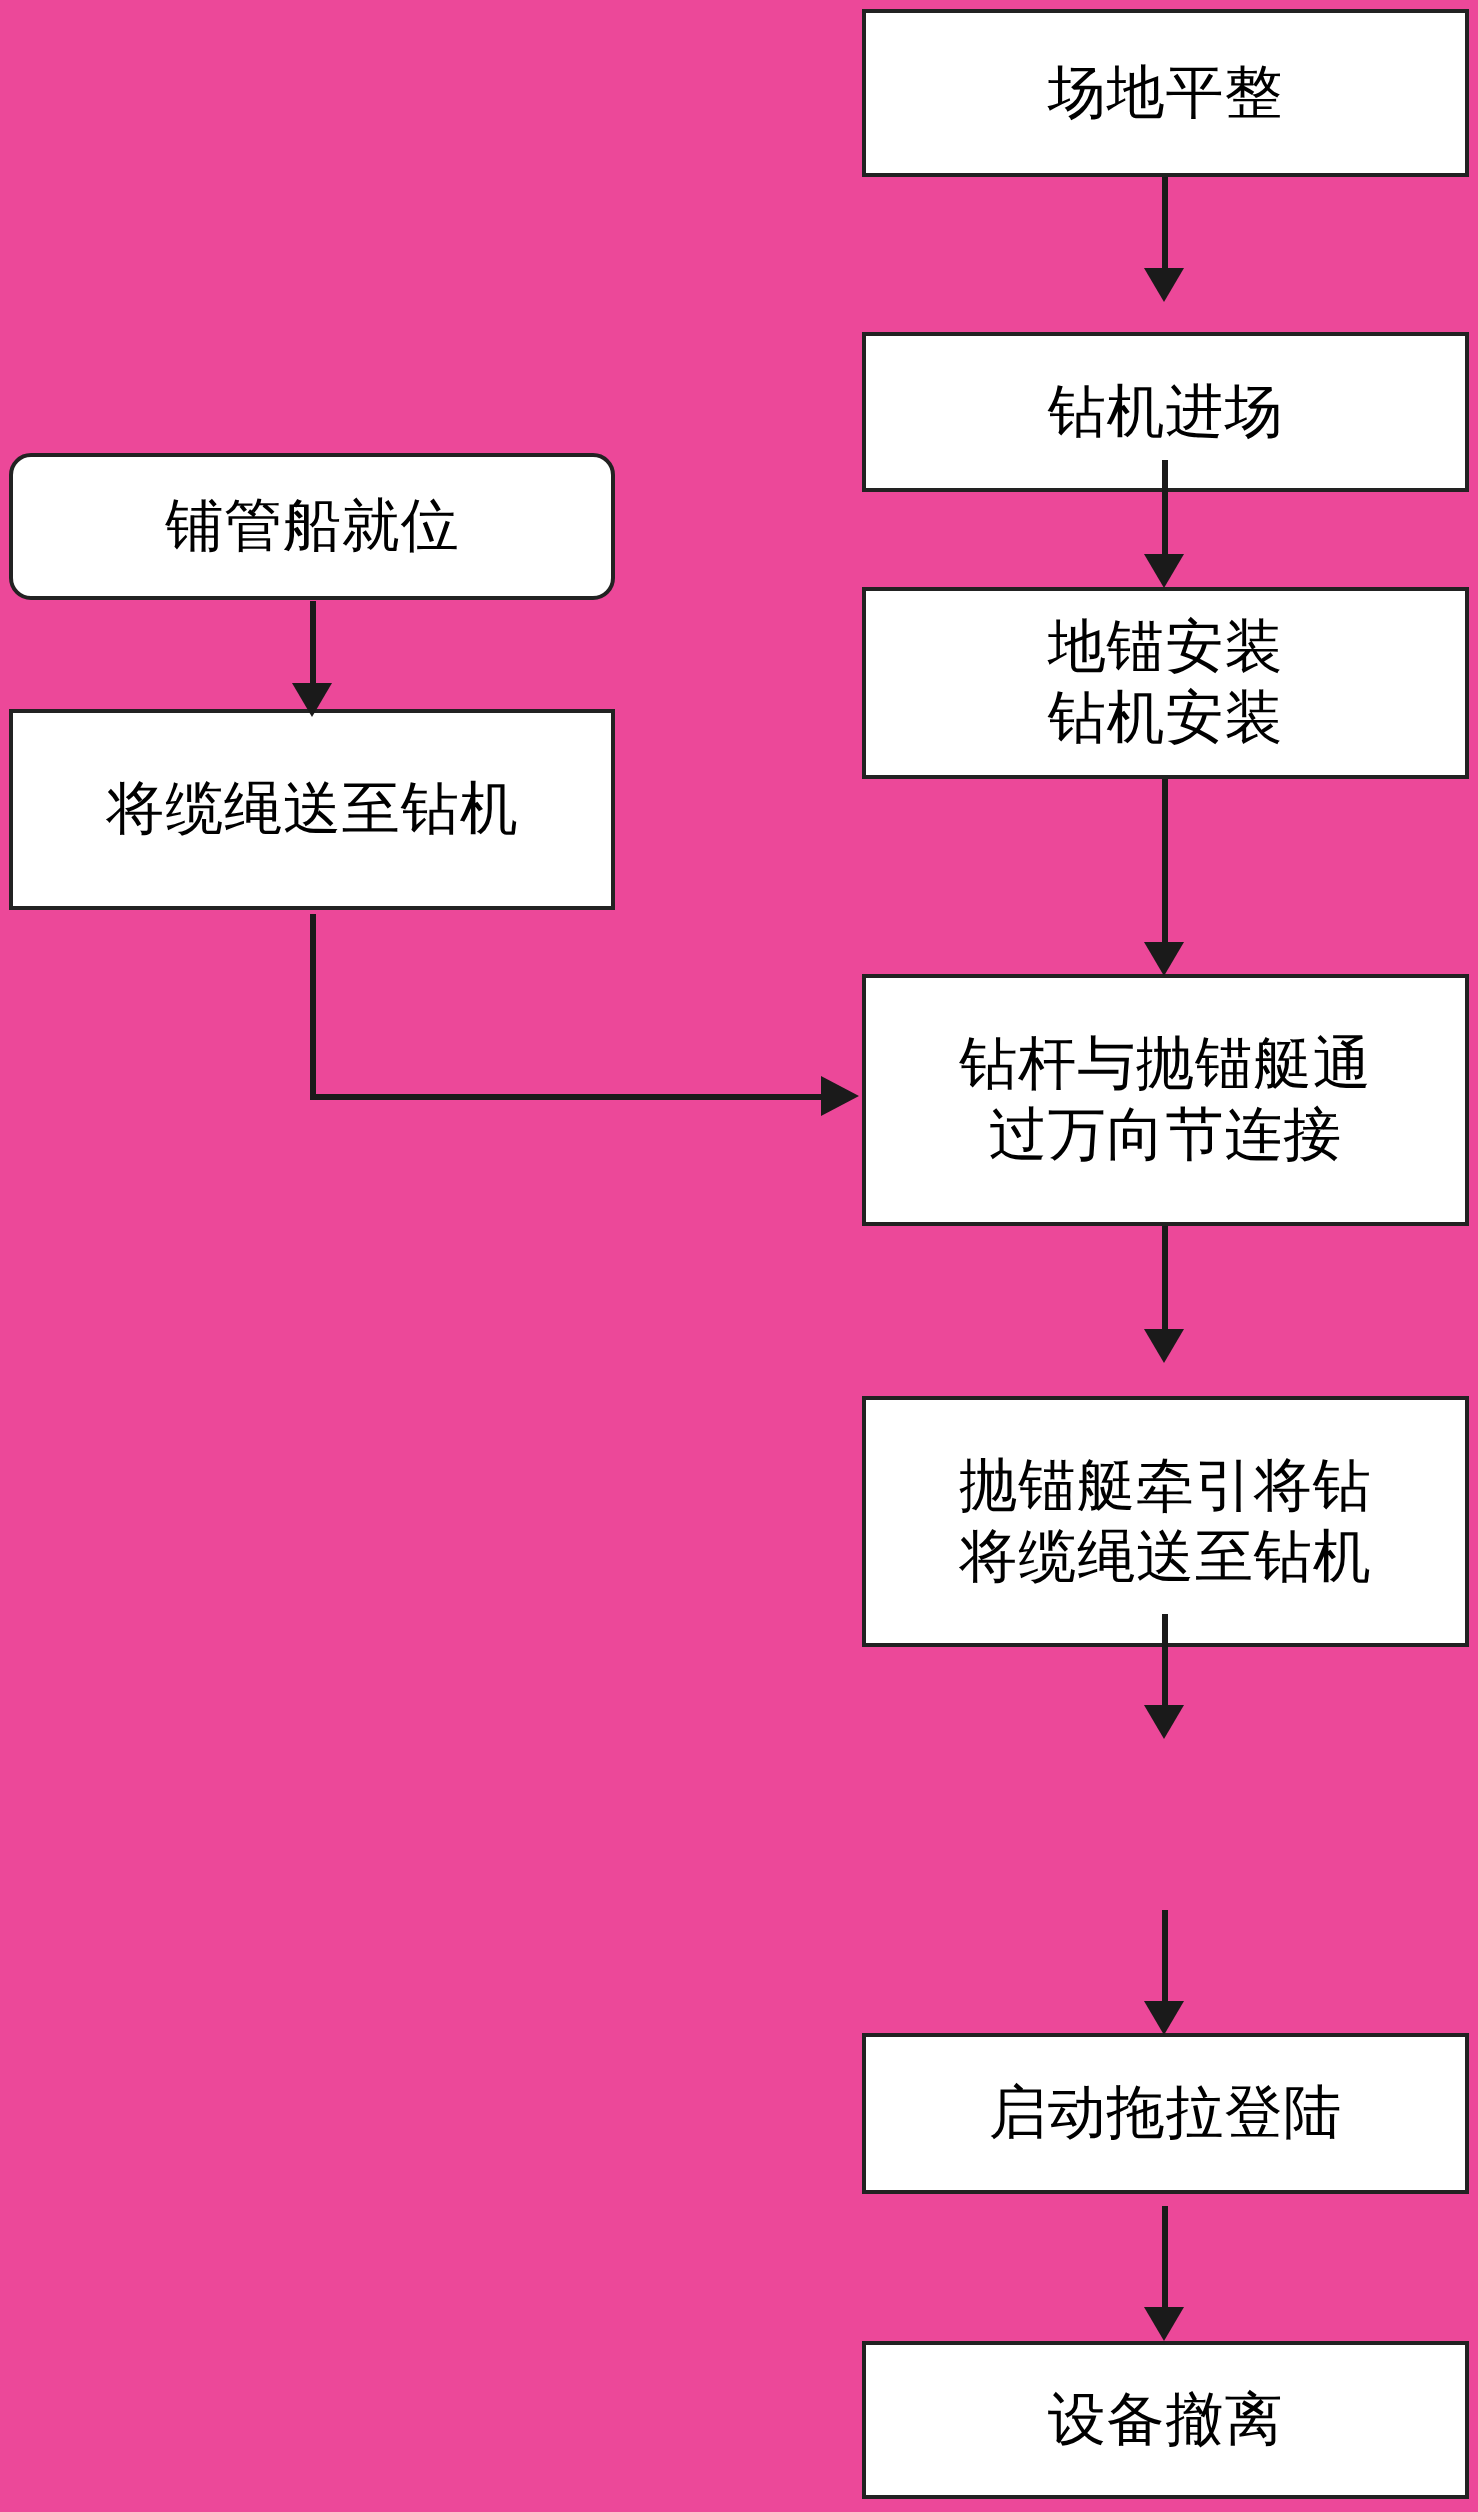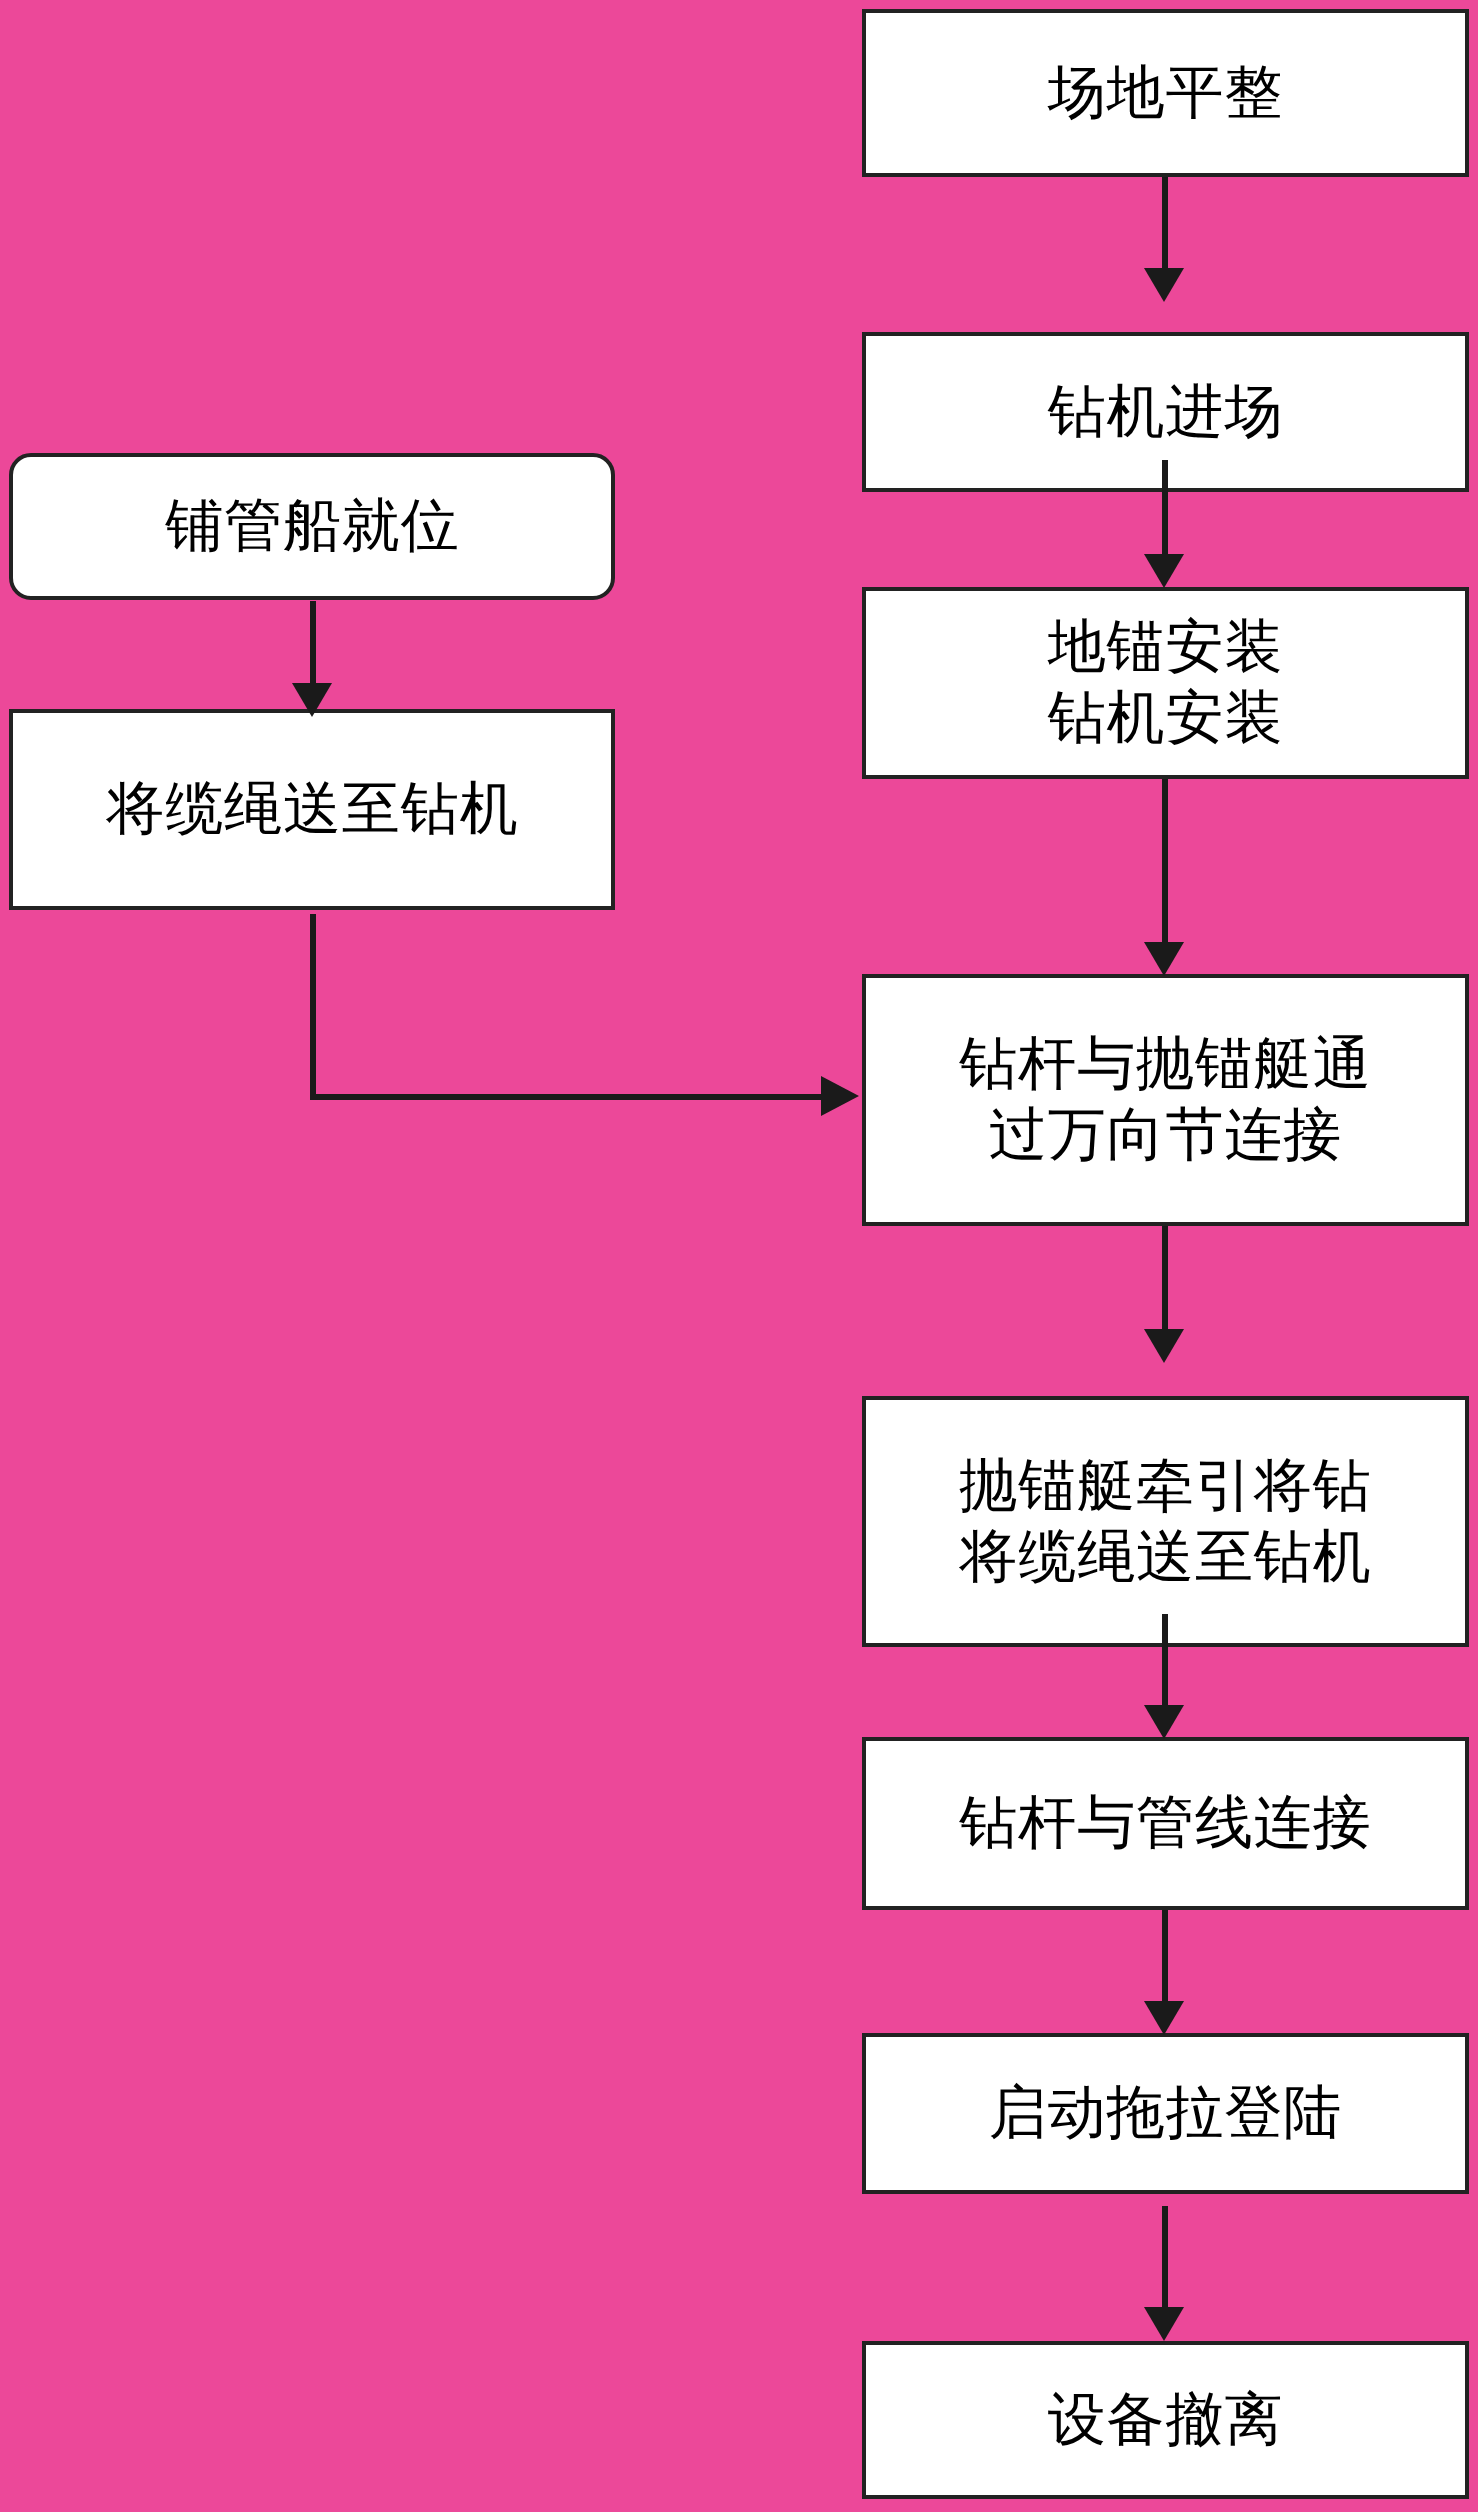--- a/index.html
+++ b/index.html
@@ -85,23 +85,20 @@
   <div class="node" style="left:862px; top:974px; width:607px; height:252px;">
     <span class="line">钻杆与抛锚艇通</span>
     <span class="line">过万向节连接</span>
   </div>
 
   <div class="node" style="left:862px; top:1363px; width:607px; height:251px;margin-top:33px;">
     <span class="line">抛锚艇牵引将钻</span>
     <span class="line">将缆绳送至钻机</span>
   </div>
 
-  <div class="node" style="left:862px; top:1737px; width:607px; height:173px;">
-    <span class="line">钻杆与管线连接</span>
-  </div>
 
   <div class="node" style="left:862px; top:2033px; width:607px; height:161px;">
     <span class="line">启动拖拉登陆</span>
   </div>
 
   <div class="node" style="left:862px; top:2341px; width:607px; height:158px;">
     <span class="line">设备撤离</span>
   </div>
 
   <div class="node" style="left:9.4px; top:453px; width:606px; height:147px;border-radius:22px;">

